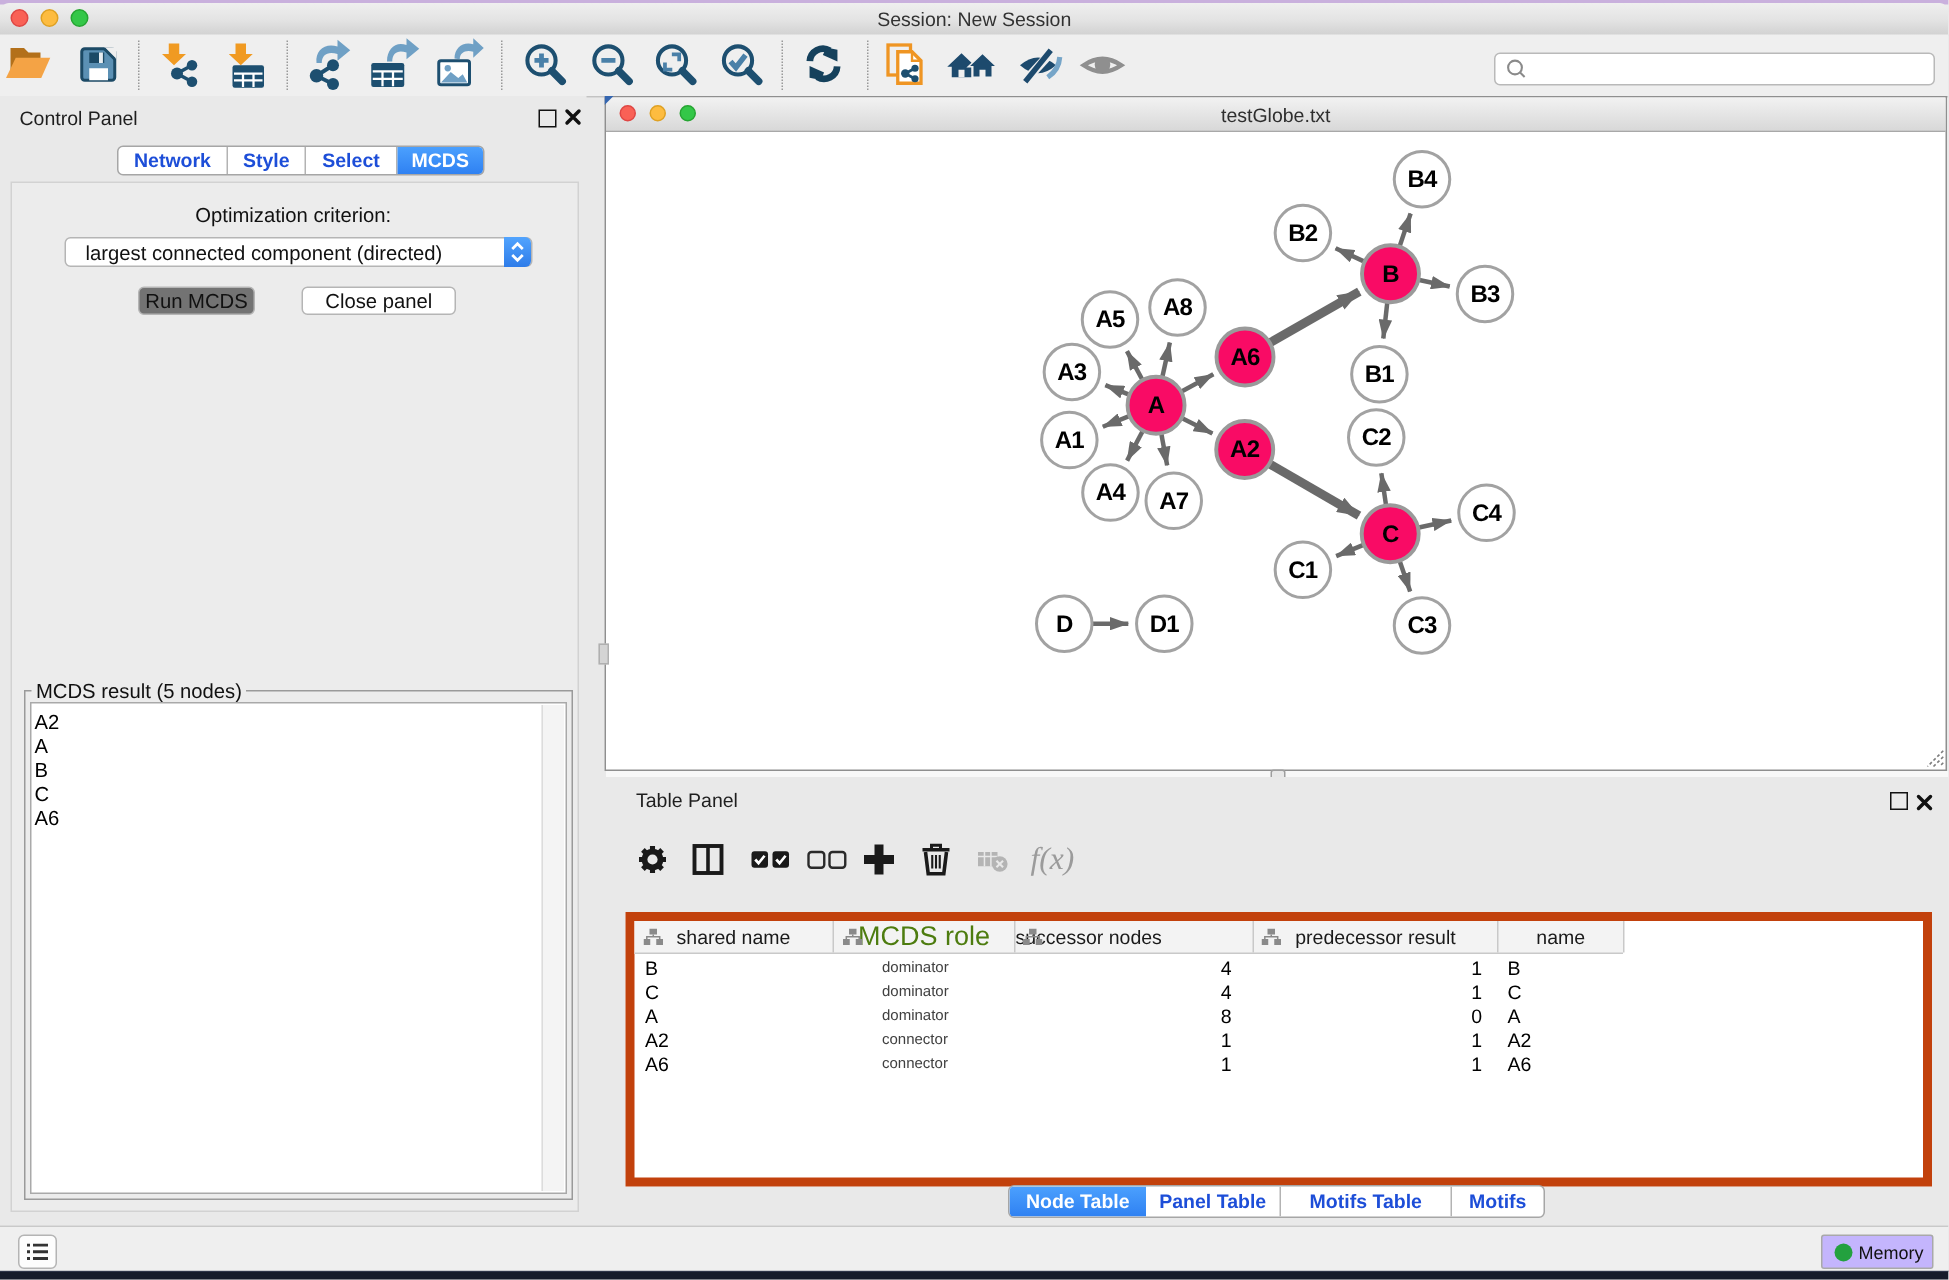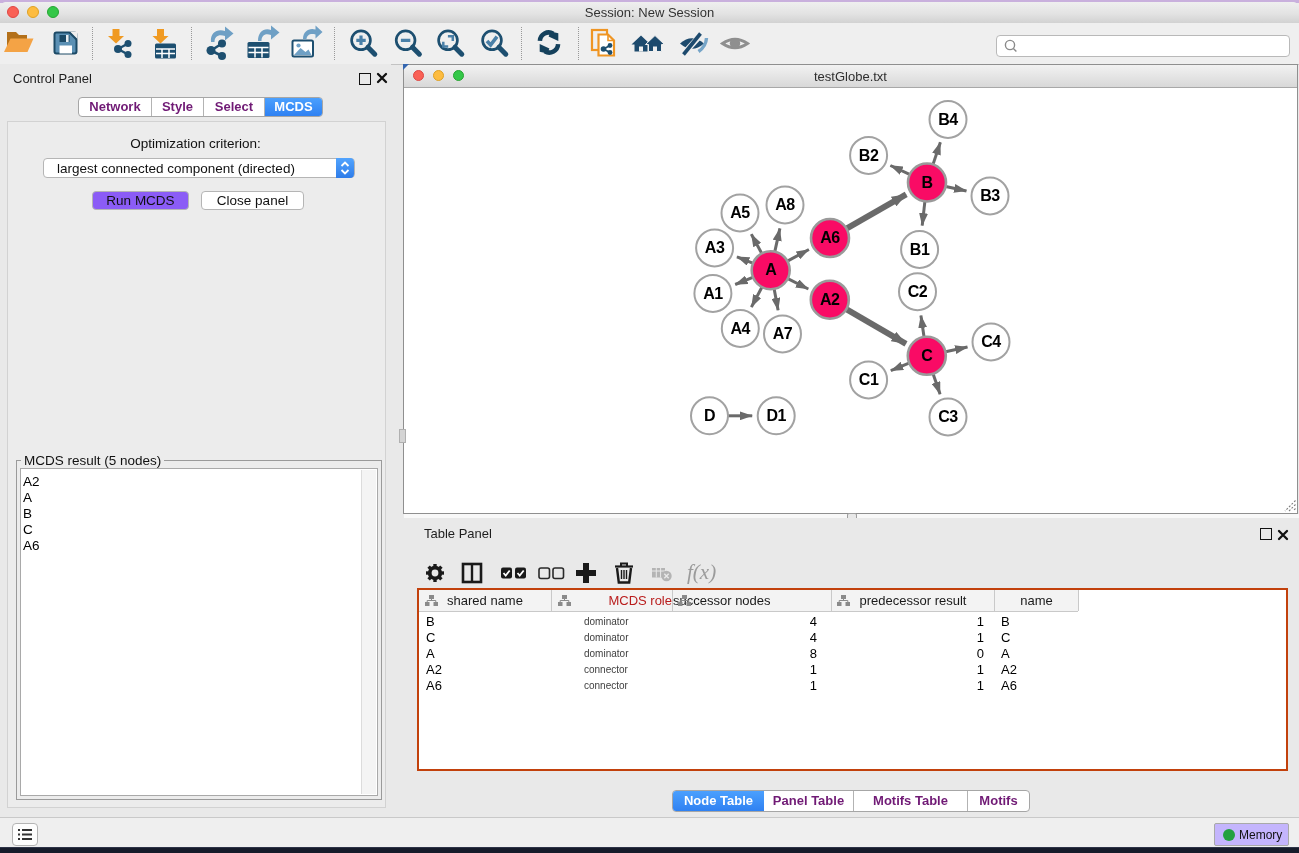--- a/index.html
+++ b/index.html
@@ -2,21 +2,21 @@
 <html><head>
 <meta charset="utf-8">
 <style>
 html,body{margin:0;padding:0}
 body{width:1299px;height:853px;position:relative;overflow:hidden;
  font-family:"Liberation Sans",sans-serif;background:#ececec}
 .abs{position:absolute}
 .sep{position:absolute;top:27px;height:33px;width:0;border-left:1px dotted #999}
 .ttl{font-size:13px;color:#323232}
 .seg{position:absolute;display:flex;border:1px solid #a6a6a6;border-radius:4px;overflow:hidden;background:#fff}
-.seg span{display:block;text-align:center;font-size:13px;font-weight:bold;color:#701a75;border-right:1px solid #b3b3b3}
+.seg span{display:block;text-align:center;font-size:13px;font-weight:bold;color:#1d4ed8;border-right:1px solid #b3b3b3}
 .seg span:last-child{border-right:none}
 .seg .on{background:linear-gradient(#4ba0fe,#2f81f2);color:#fff;border-right:none}
 </style>
 </head>
 <body>
 
 <div class="abs" style="left:0;top:0;width:1299px;height:3px;background:#c9b0dd"></div>
 <div class="abs" style="left:0;top:847px;width:1299px;height:6px;background:#161b2a;border-top:1px solid #2e3448"></div>
 
 <div class="abs" style="left:0;top:2px;width:1299px;height:845px;background:#e9e9e9;border-radius:6px 6px 0 0;overflow:hidden">
@@ -147,21 +147,21 @@
  <div class="abs" style="left:7px;top:57px;width:377px;height:685px;border:1px solid #d2d2d2;background:#ececec"></div>
  <div class="abs" style="left:43px;top:94px;width:312px;height:20px;background:#fff;border:1px solid #b5b5b5;border-radius:4px;box-sizing:border-box">
   <div class="abs" style="left:13px;top:2px;font-size:13.5px;color:#111">largest connected component (directed)</div>
   <div class="abs" style="right:0;top:-1px;width:18px;height:20px;background:linear-gradient(#52a4fe,#2e7ce9);border-radius:0 4px 4px 0">
    <svg width="18" height="20" viewBox="0 0 18 20">
           <path d="M5.5 8 L9 4.5 L12.5 8 M5.5 12 L9 15.5 L12.5 12" stroke="#fff" stroke-width="1.8" fill="none"></path>
         </svg>
   </div>
  </div>
  <div class="abs" style="left:0;top:72px;width:391px;text-align:center;font-size:13.5px;color:#111">Optimization criterion:</div>
- <div class="abs" style="left:92px;top:127px;width:97px;height:19px;background:#8b5cf6;border:1px solid #b5b5b5;border-radius:4px;box-sizing:border-box;text-align:center;font-size:13.5px;line-height:17px;color:#111">Run MCDS</div>
+ <div class="abs" style="left:92px;top:127px;width:78px;height:19px;background:#737373;border:1px solid #b5b5b5;border-radius:4px;box-sizing:border-box;text-align:center;font-size:13.5px;line-height:17px;color:#111">Run MCDS</div>
  <div class="abs" style="left:201px;top:127px;width:103px;height:19px;background:#fff;border:1px solid #b5b5b5;border-radius:4px;box-sizing:border-box;text-align:center;font-size:13.5px;line-height:17px;color:#111">Close panel</div>
 
  <div class="abs" style="left:16px;top:396px;width:366px;height:340px;border:1px solid #9a9a9a;box-sizing:border-box"></div>
  <div class="abs" style="left:21px;top:389px;background:#ececec;padding:0 3px;font-size:13.5px;color:#111">MCDS result (5 nodes)</div>
  <div class="abs" style="left:20px;top:404px;width:358px;height:328px;background:#fff;border:1px solid #a9a9a9;box-sizing:border-box">
   <div style="position:absolute;left:2px;top:5px;font-size:13.5px;color:#000;line-height:16px">A2<br>A<br>B<br>C<br>A6</div>
   <div style="position:absolute;right:1px;top:1px;width:14px;height:324px;background:#f4f4f4;border-left:1px solid #dcdcdc"></div>
  </div>
 </div>
 
@@ -303,25 +303,25 @@
   <g opacity="0.55">
    <rect x="248" y="17" width="13" height="9.5" fill="#8a8a8a"></rect>
    <path d="M248 20 h13 M252.3 17 v9.5 M256.6 17 v9.5" stroke="#e9e9e9" stroke-width="1"></path>
    <circle cx="262.5" cy="25" r="5.2" fill="#8a8a8a"></circle>
    <path d="M260.3 22.8 l4.4 4.4 M264.7 22.8 l-4.4 4.4" stroke="#e9e9e9" stroke-width="1.4"></path>
   </g>
 
   <text x="283" y="28" font-family="Liberation Serif,serif" font-style="italic" font-size="21" fill="#9b9b9b">f(x)</text>
  </svg>
 
- <div class="abs" style="left:13px;top:70px;width:871px;height:183px;background:#fff;border:2px solid #c2410c;box-sizing:border-box">
+ <div class="abs" style="left:13px;top:90px;width:871px;height:183px;background:#fff;border:6px solid #c2410c;box-sizing:border-box">
 
   <div class="abs" style="left:0;top:0;width:659px;height:21px;background:#f3f3f3;border-bottom:1px solid #c9c9c9">
    <div class="abs" style="left:0;top:0;width:132px;height:21px;border-right:1px solid #c9c9c9;text-align:center;font-size:13px;color:#1a1a1a;line-height:21px">shared name</div>
-   <div class="abs" style="left:133px;top:0;width:120px;height:21px;border-right:1px solid #c9c9c9;text-align:right;font-size:13px;color:#b91c1c;line-height:21px">MCDS role</div>
+   <div class="abs" style="left:133px;top:0;width:120px;height:21px;border-right:1px solid #c9c9c9;text-align:center;font-size:18px;color:#4d7c0f;line-height:21px">MCDS role</div>
    <div class="abs" style="left:254px;top:0;width:158px;height:21px;border-right:1px solid #c9c9c9;font-size:13px;color:#1a1a1a;line-height:21px">successor nodes</div>
    <div class="abs" style="left:413px;top:0;width:162px;height:21px;border-right:1px solid #c9c9c9;text-align:center;font-size:13px;color:#1a1a1a;line-height:21px">predecessor result</div>
    <div class="abs" style="left:576px;top:0;width:83px;height:21px;border-right:1px solid #c9c9c9;text-align:center;font-size:13px;color:#1a1a1a;line-height:21px">name</div>
    <svg class="abs" style="left:6px;top:5px" width="13" height="12" viewBox="0 0 13 12">
           <g fill="#8a8a8a">
             <rect x="4" y="0" width="5" height="4"></rect>
             <rect x="0" y="7" width="4.5" height="4"></rect>
             <rect x="8.5" y="7" width="4.5" height="4"></rect>
             <path d="M6.5 4 v2 M2.2 7 v-1.5 h8.6 V7" stroke="#8a8a8a" fill="none"></path>
           </g>

